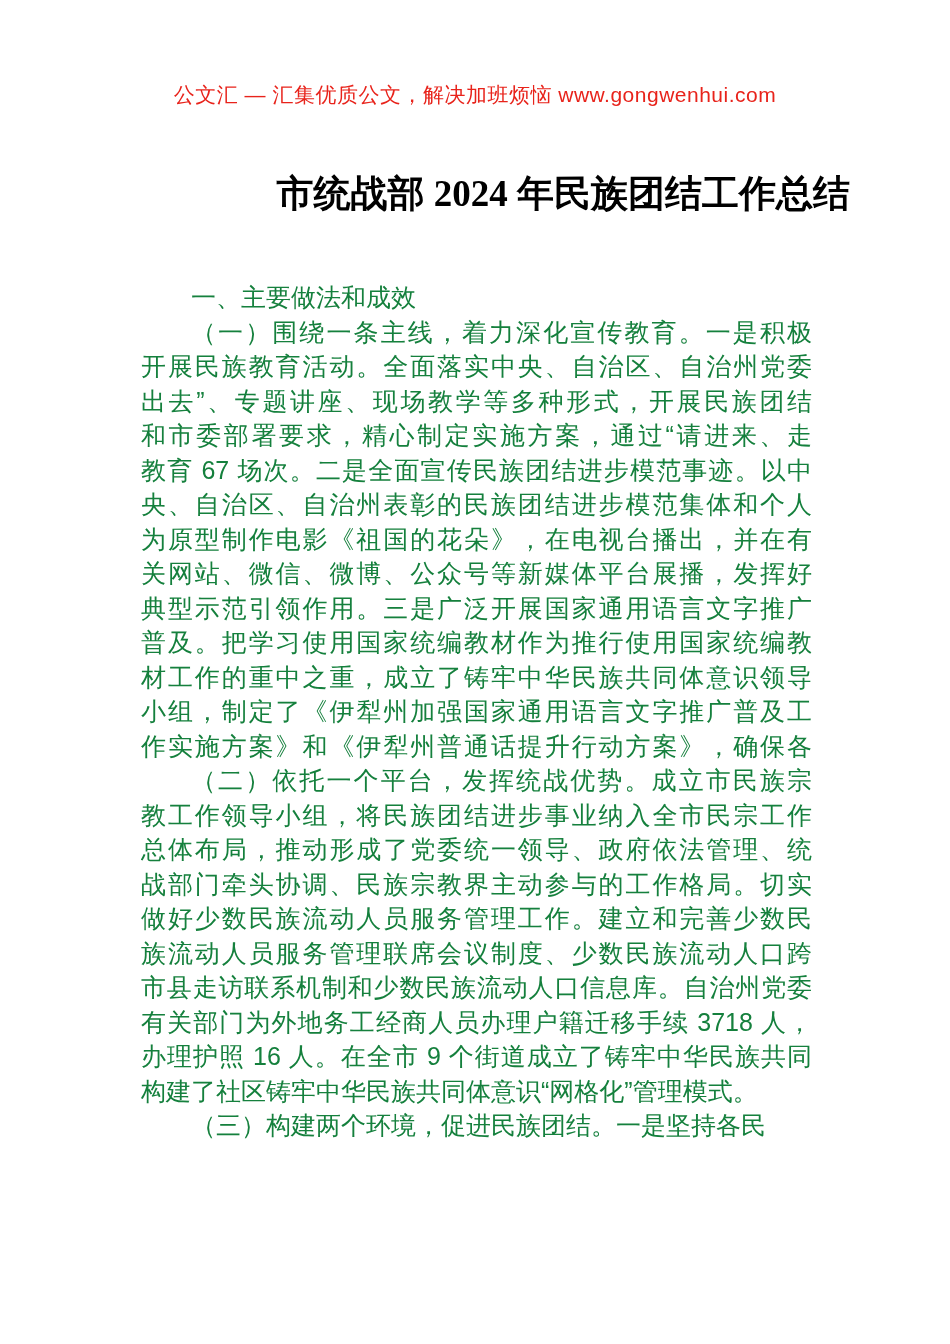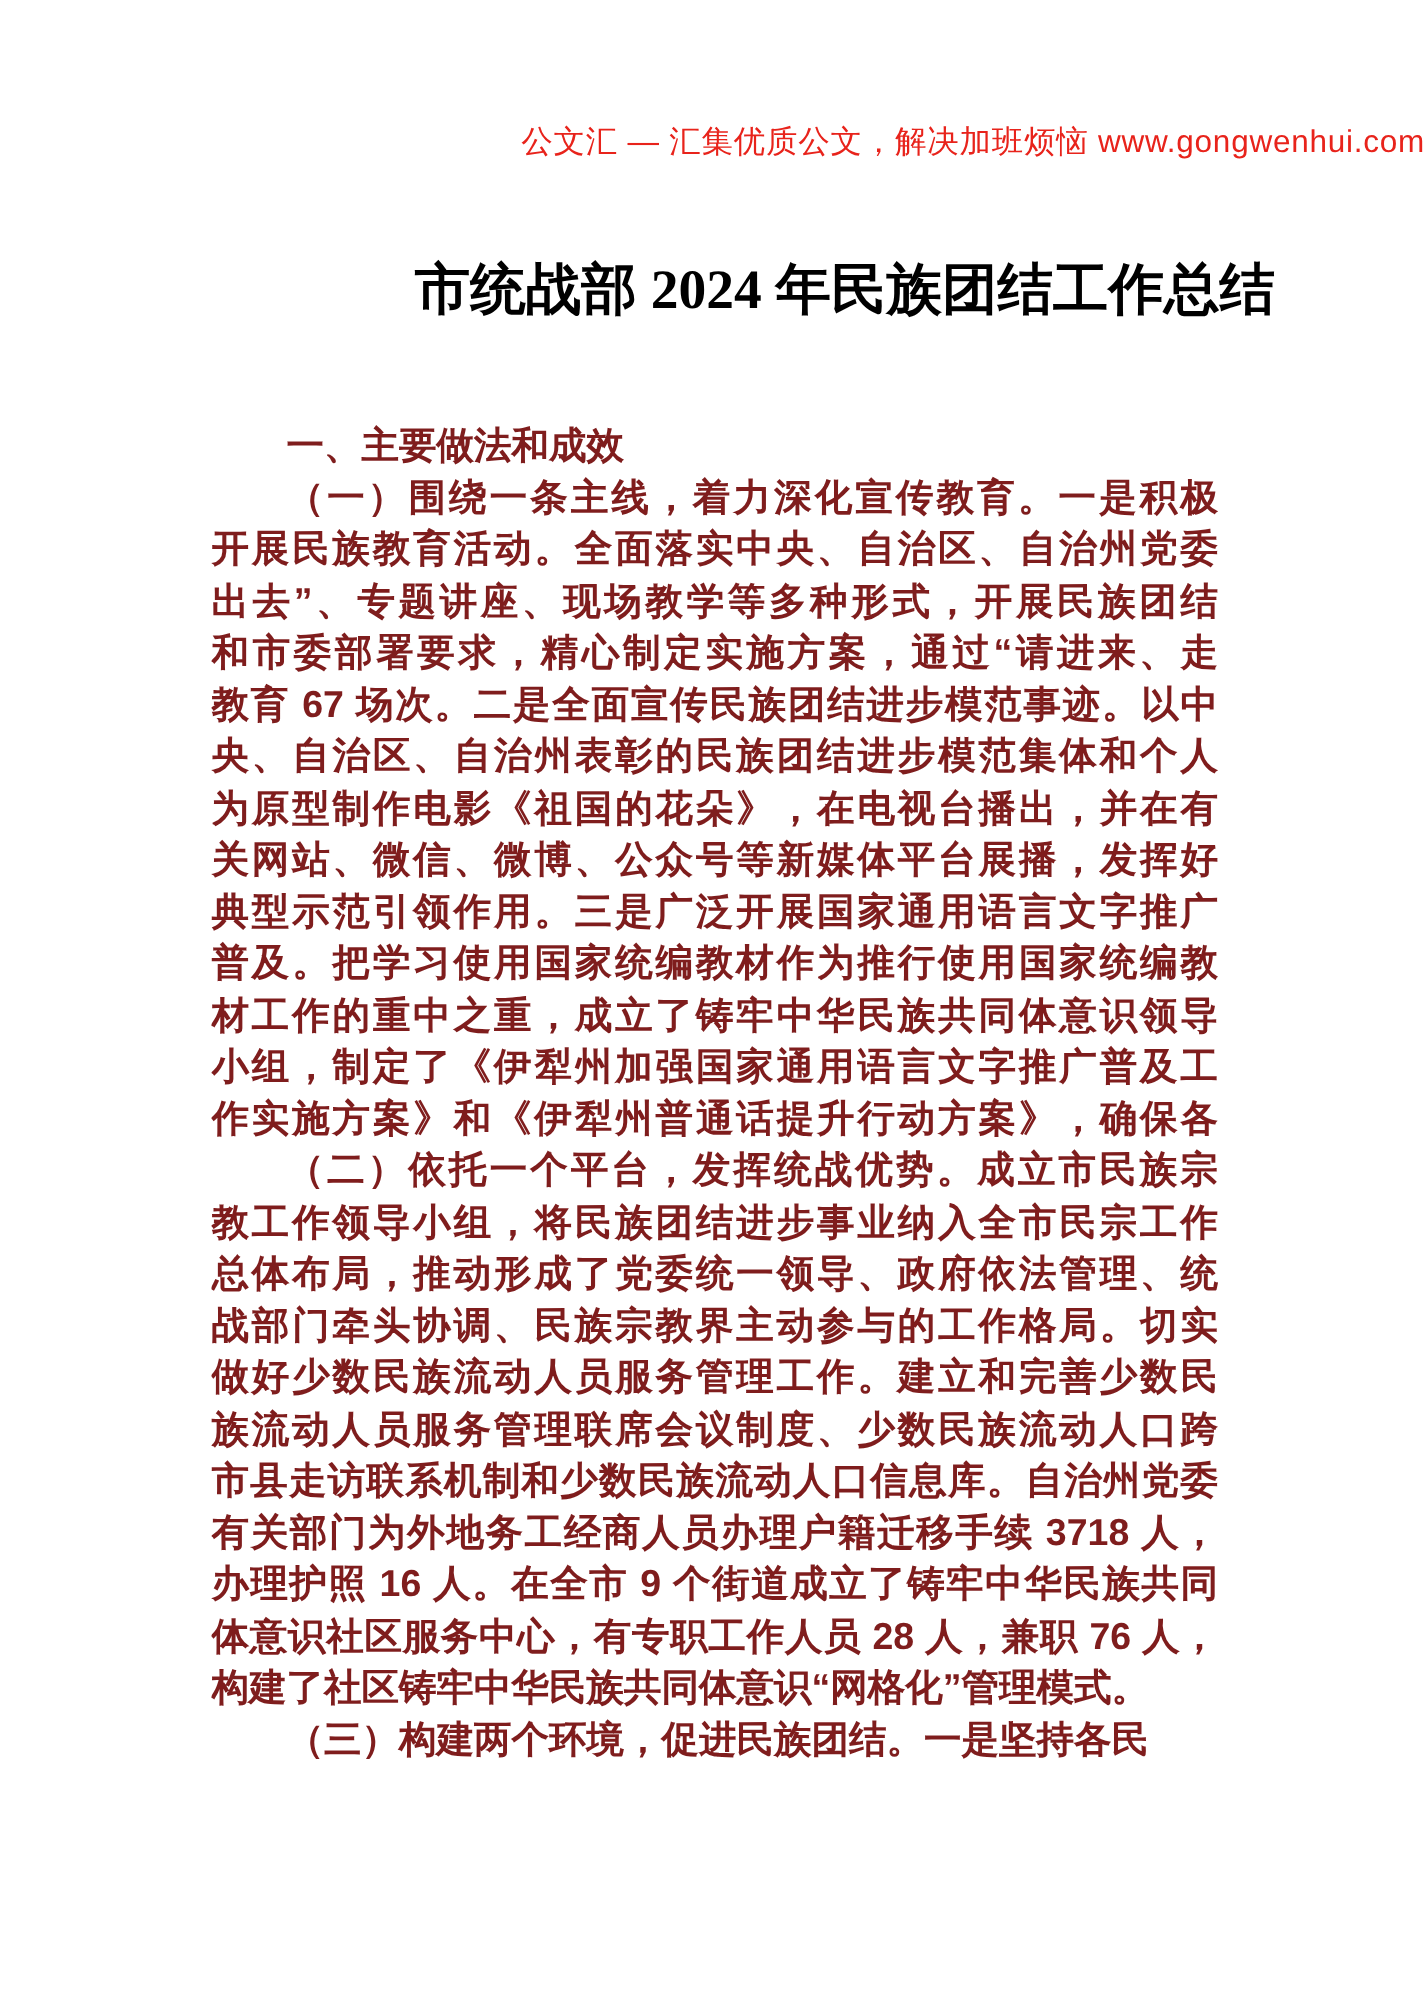--- a/index.html
+++ b/index.html
@@ -15,21 +15,21 @@
   .page {
     position: relative;
     width: 950px;
     height: 1344px;
     background: #ffffff;
     font-family: "Liberation Sans", sans-serif;
     color: #000000;
   }
   .banner {
     margin-top: 82px;
-    text-align: right;
+    text-align: center;
     font-size: 21px;
     line-height: 26px;
     font-weight: 400;
     letter-spacing: 0.5px;
   }
   .doc-title {
     margin: 62px 100px 0 100px;
     text-align: right;
     font-family: "Liberation Serif", serif;
     font-weight: 700;
@@ -63,21 +63,21 @@
 </style>
 </head>
 <body>
 
 <div class="page" style="background: rgb(255, 255, 255);">
 
   <div class="banner" style="color: rgb(232, 35, 27);">公文汇 — 汇集优质公文，解决加班烦恼 www.gongwenhui.com</div>
 
   <h1 class="doc-title">市统战部 2024 年民族团结工作总结</h1>
 
-  <div class="doc-body" id="doc-body" style="color: #7f1d1d; font-weight: bold;">
+  <div class="doc-body" id="doc-body" style="color: #15803d;">
       <div class="para">
         <div class="line first last">一、主要做法和成效</div>
       </div>
       <div class="para">
         <div class="line first">（一）围绕一条主线，着力深化宣传教育。一是积极</div>
         <div class="line">开展民族教育活动。全面落实中央、自治区、自治州党委</div>
         <div class="line">出去”、专题讲座、现场教学等多种形式，开展民族团结</div>
         <div class="line">和市委部署要求，精心制定实施方案，通过“请进来、走</div>
         <div class="line">教育 67 场次。二是全面宣传民族团结进步模范事迹。以中</div>
         <div class="line">央、自治区、自治州表彰的民族团结进步模范集体和个人</div>
@@ -92,21 +92,20 @@
       <div class="para">
         <div class="line first">（二）依托一个平台，发挥统战优势。成立市民族宗</div>
         <div class="line">教工作领导小组，将民族团结进步事业纳入全市民宗工作</div>
         <div class="line">总体布局，推动形成了党委统一领导、政府依法管理、统</div>
         <div class="line">战部门牵头协调、民族宗教界主动参与的工作格局。切实</div>
         <div class="line">做好少数民族流动人员服务管理工作。建立和完善少数民</div>
         <div class="line">族流动人员服务管理联席会议制度、少数民族流动人口跨</div>
         <div class="line">市县走访联系机制和少数民族流动人口信息库。自治州党委</div>
         <div class="line">有关部门为外地务工经商人员办理户籍迁移手续 3718 人，</div>
         <div class="line">办理护照 16 人。在全市 9 个街道成立了铸牢中华民族共同</div>
-        <div class="line">体意识社区服务中心，有专职工作人员 28 人，兼职 76 人，</div>
         <div class="line last">构建了社区铸牢中华民族共同体意识“网格化”管理模式。</div>
       </div>
       <div class="para">
         <div class="line first last">（三）构建两个环境，促进民族团结。一是坚持各民</div>
       </div>
     </div>
 
 </div>
 
 </body></html>

